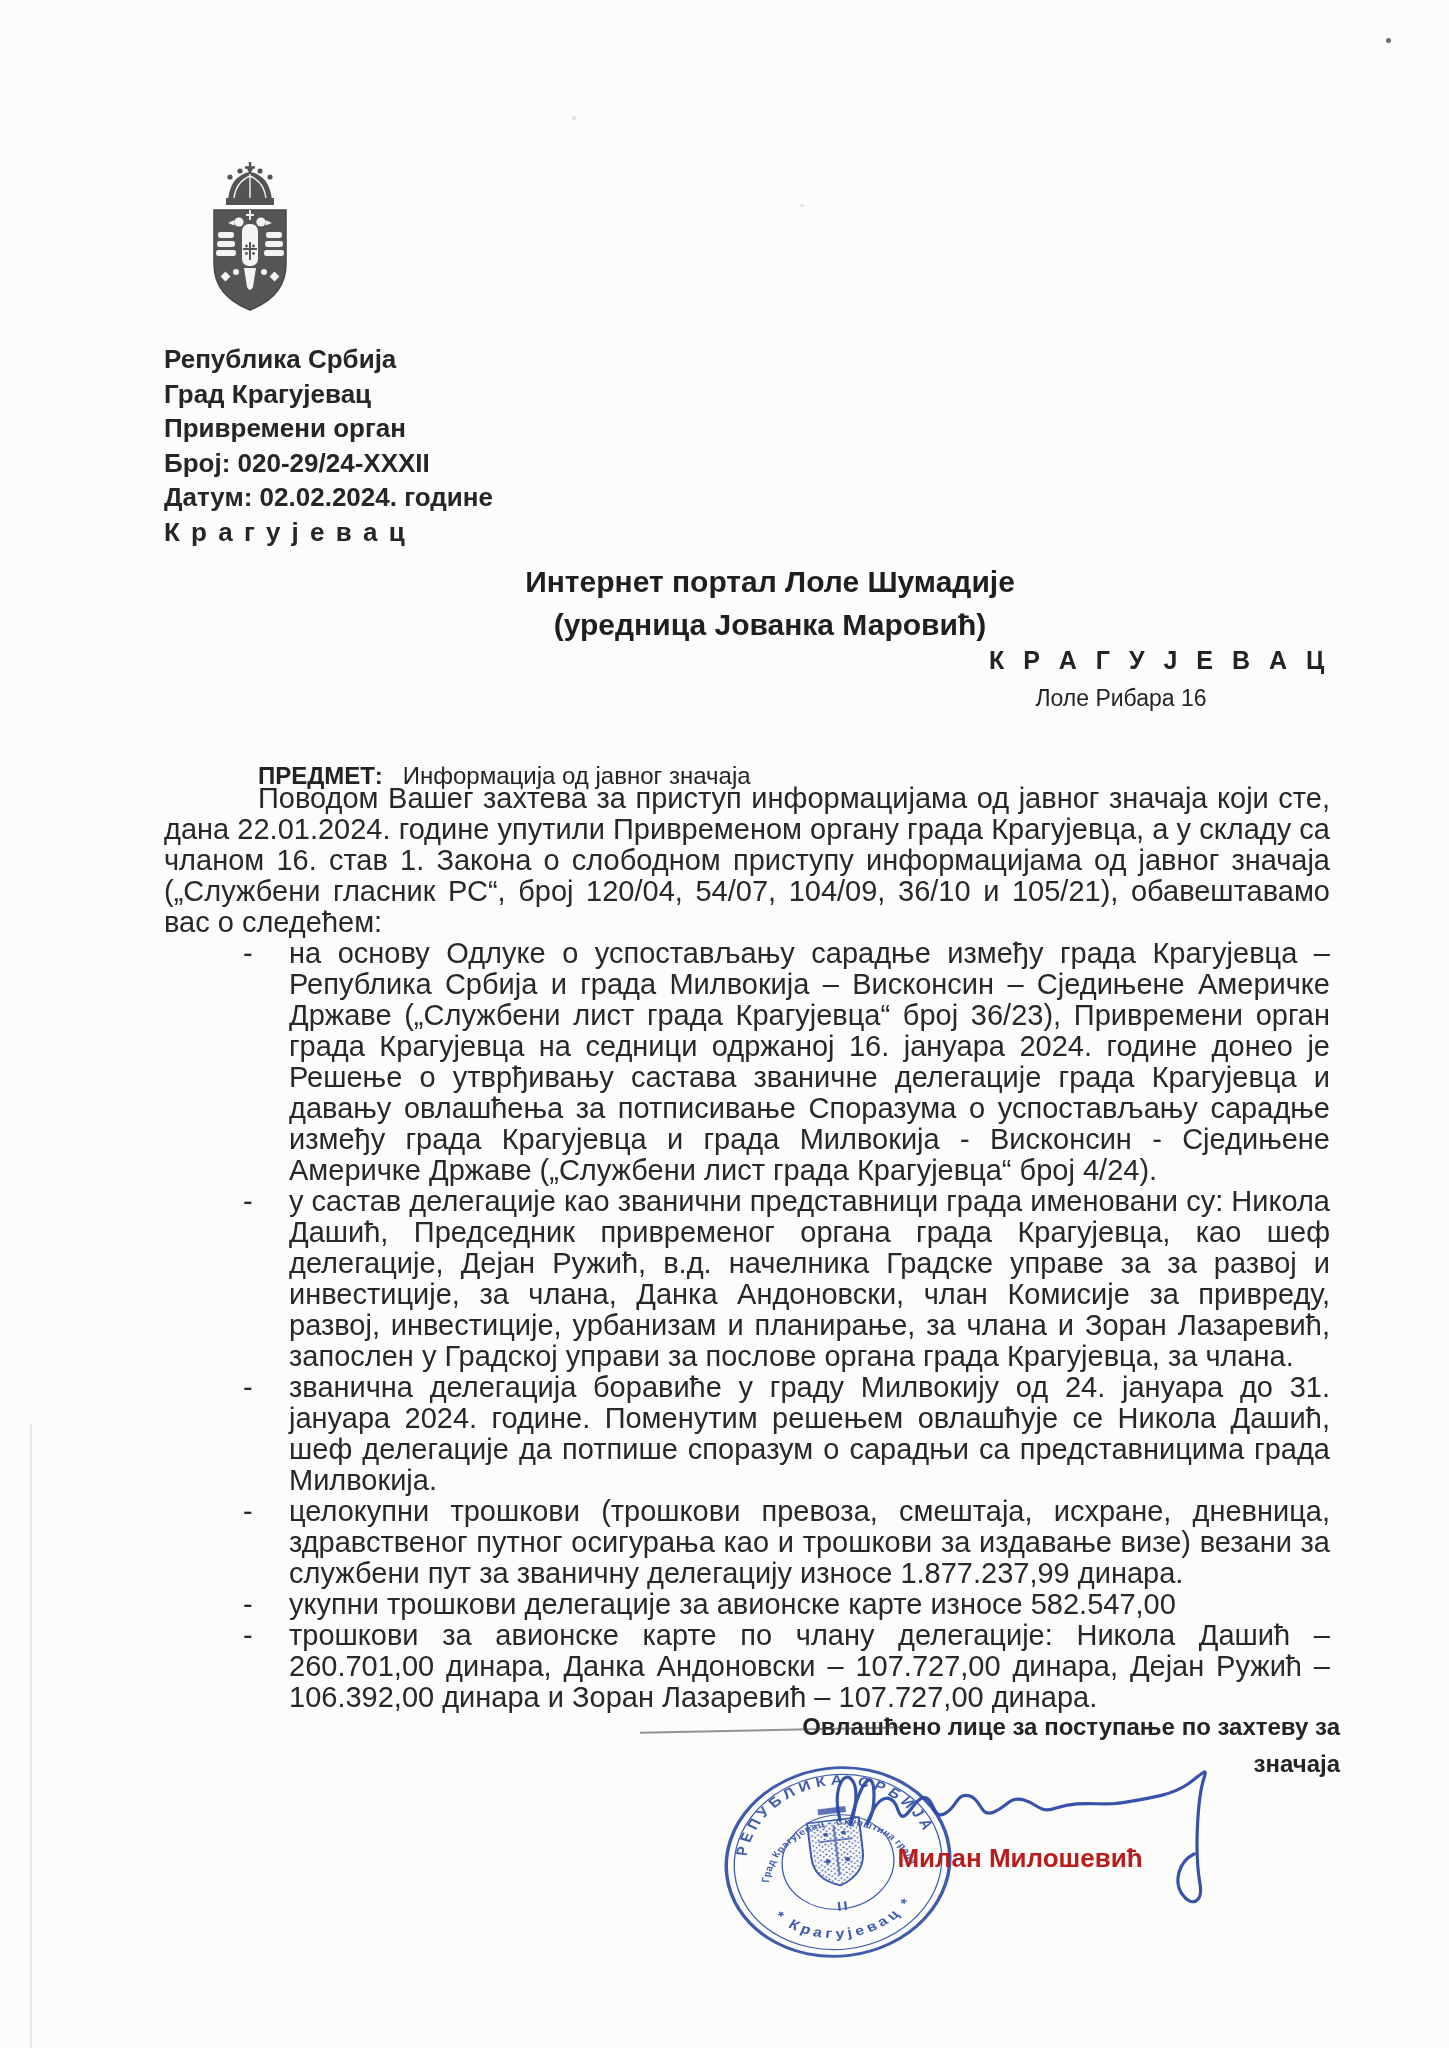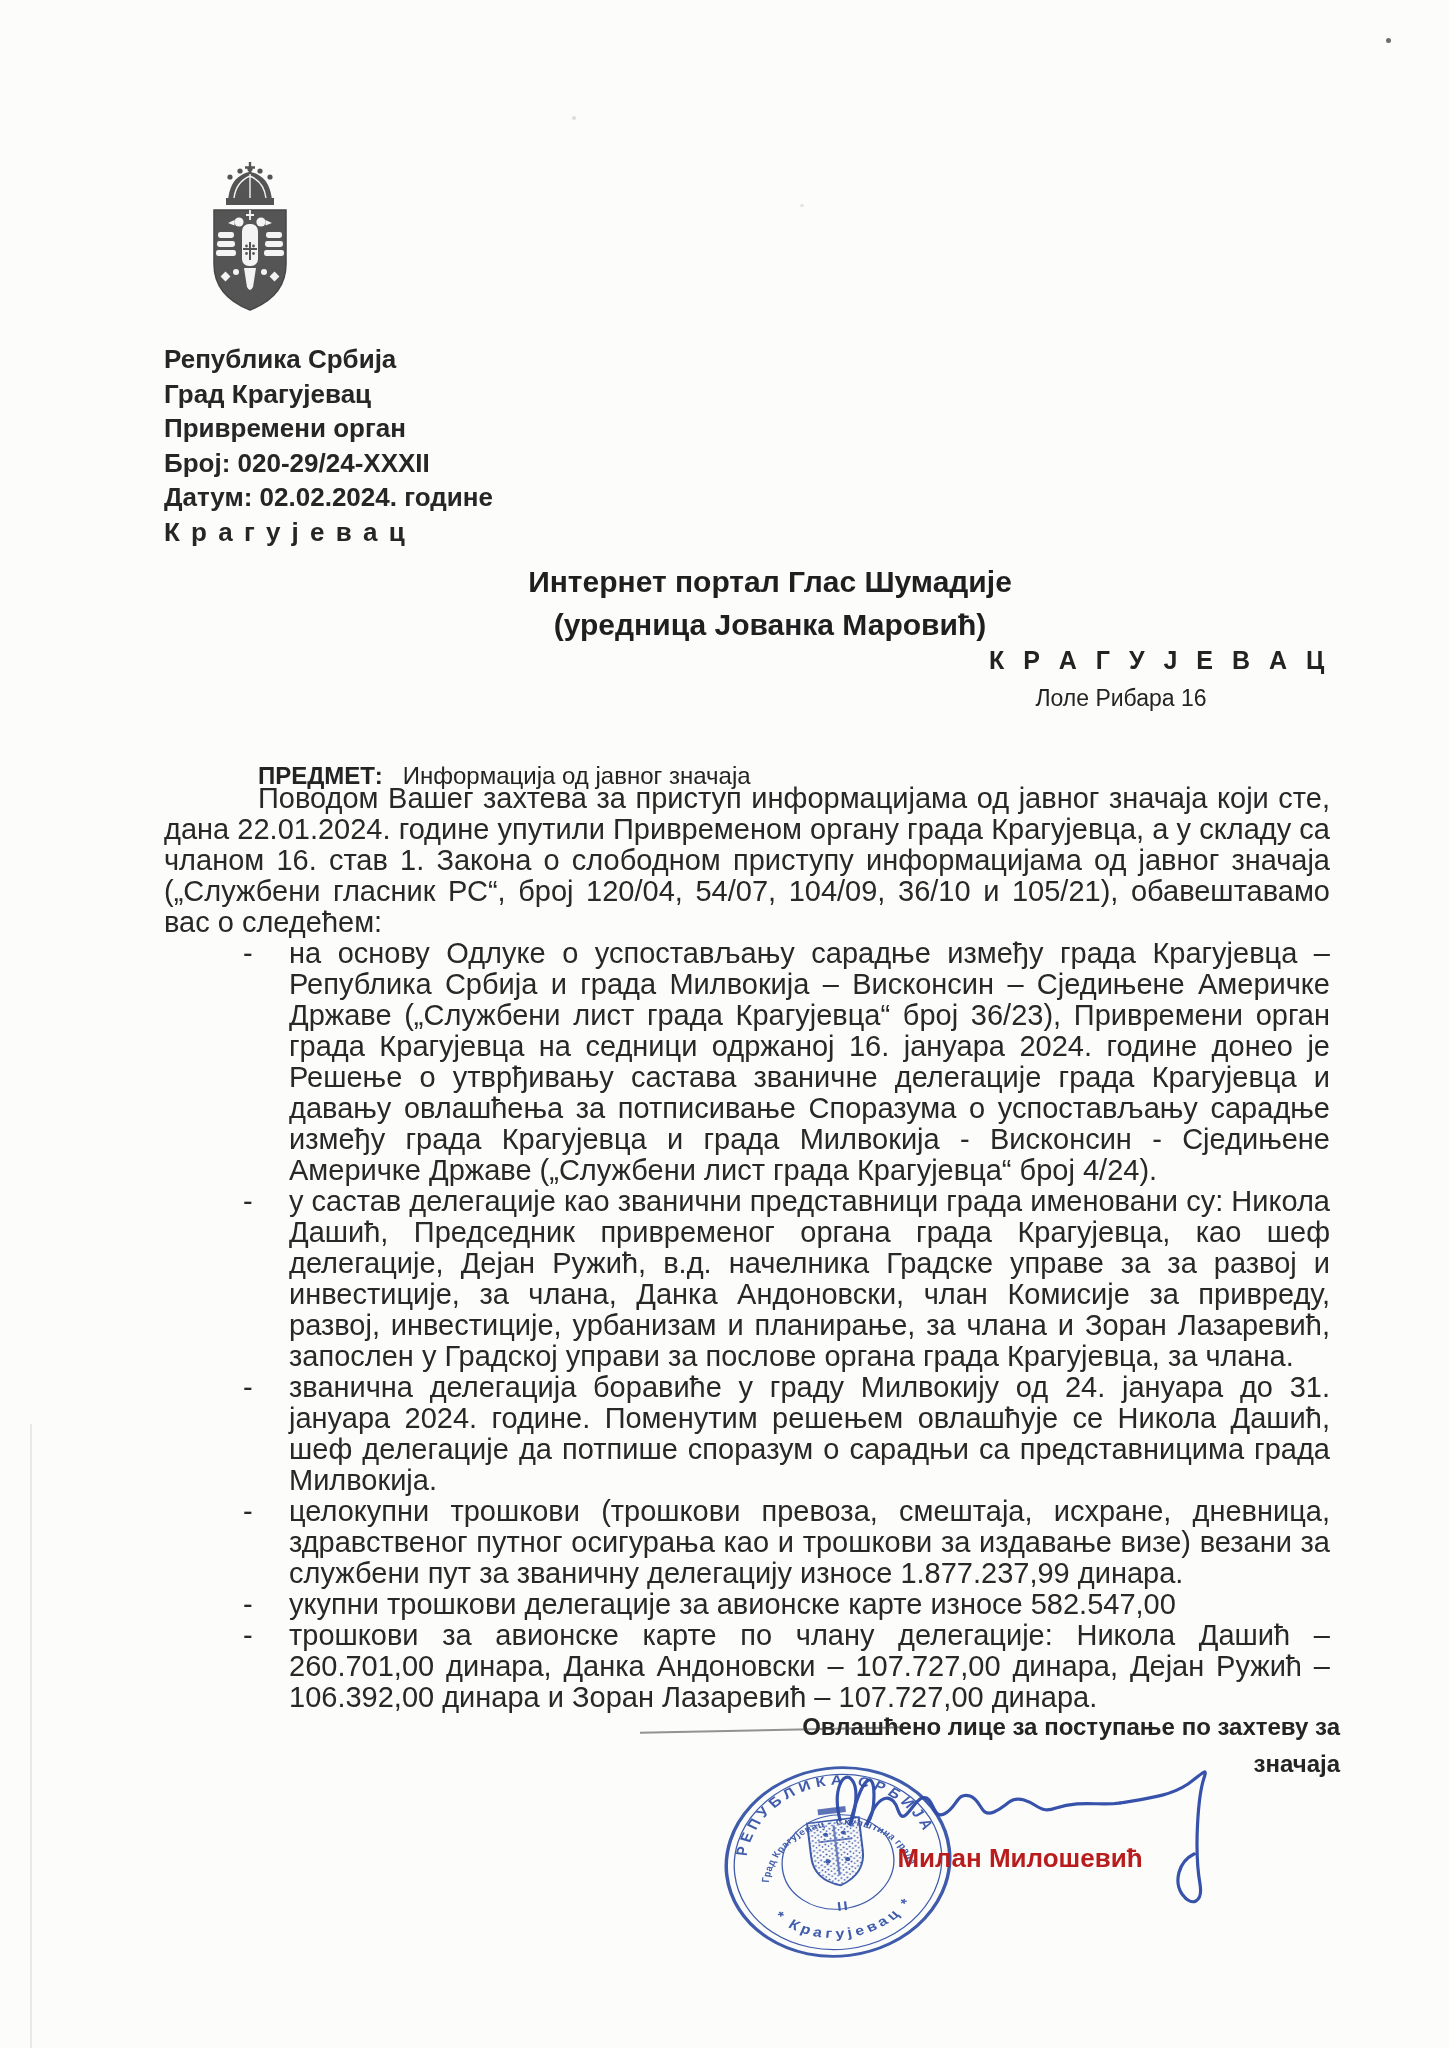--- a/index.html
+++ b/index.html
@@ -94,21 +94,21 @@
   <div class="sender">
     <div>Република Србија</div>
     <div>Град Крагујевац</div>
     <div>Привремени орган</div>
     <div>Број: 020-29/24-XXXII</div>
     <div>Датум: 02.02.2024. године</div>
     <div class="spread">К р а г у ј е в а ц</div>
   </div>
 
   <div class="recipient">
-    <div>Интернет  портал Глас Шумадије</div>
+    <div>Интернет  портал Лоле Шумадије</div>
     <div>(уредница Јованка Маровић)</div>
   </div>
   <div class="addr">
     <div class="city">К Р А Г У Ј Е В А Ц</div>
     <div class="street">Лоле Рибара 16</div>
   </div>
 
   <div class="subject">
     <span class="lbl">ПРЕДМЕТ:</span>
     <span>&nbsp;</span>

